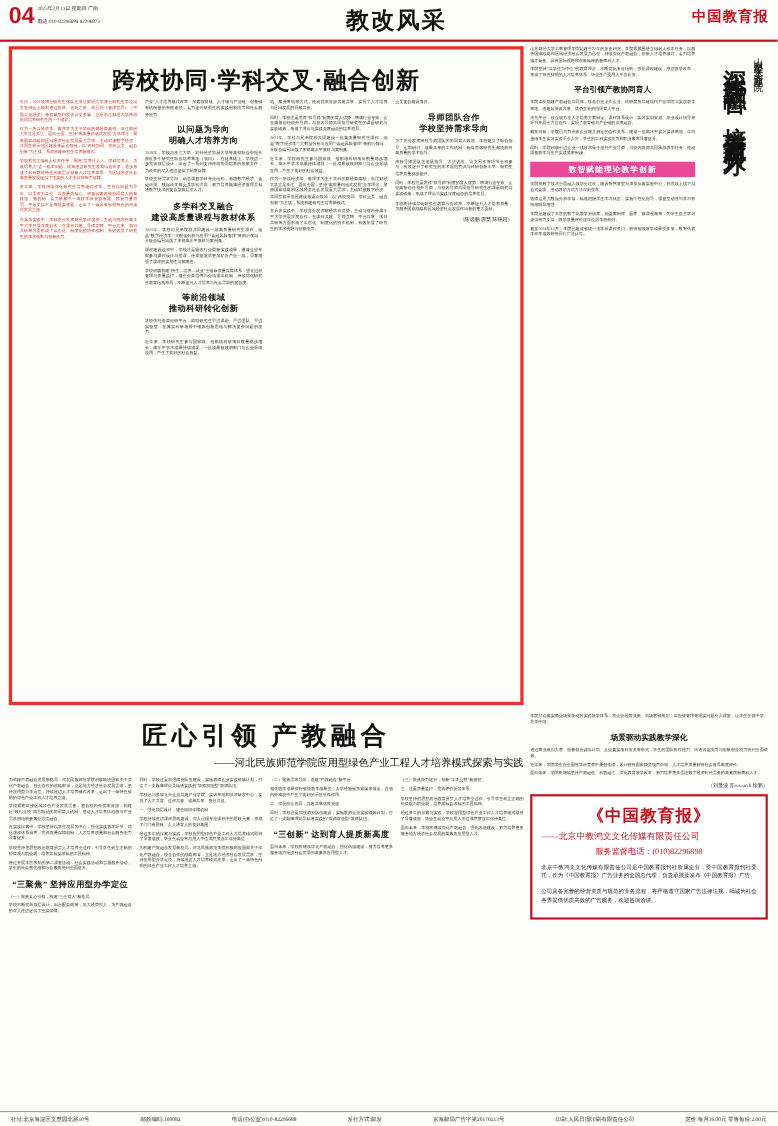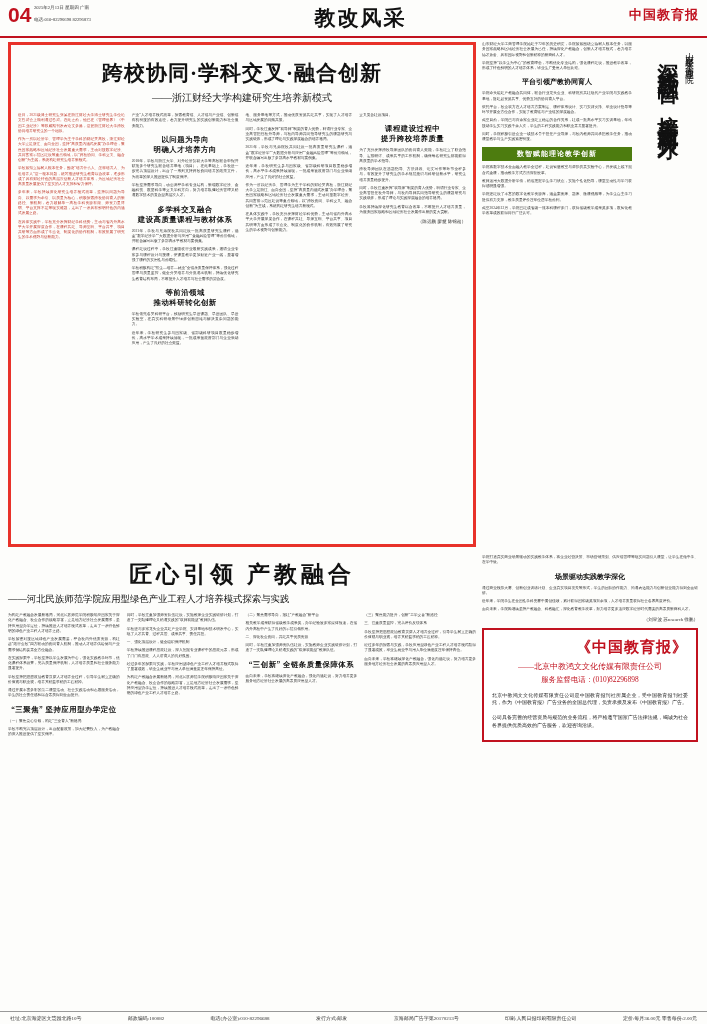--- a/index.html
+++ b/index.html
@@ -9,55 +9,55 @@
   
   .masthead{position:relative;height:38px;border-bottom:2px solid #c1121f;padding:4px 8px 0 20px;box-sizing:border-box;}
   .pageno{position:absolute;left:8px;top:4px;font-size:21px;font-weight:bold;color:#c1121f;font-family:"Liberation Sans",sans-serif;line-height:1;}
   .masthead-date{position:absolute;left:34px;top:5px;font-size:4.6px;line-height:1.5;color:#333;}
   .masthead-tel{position:absolute;left:34px;top:17px;font-size:4.6px;line-height:1.5;color:#333;}
   .section-title{position:absolute;left:14px;right:0;top:4px;text-align:center;font-size:21px;font-weight:bold;letter-spacing:2px;color:#111;}
   .brand{position:absolute;right:8px;top:6px;font-size:13px;font-weight:bold;color:#c1121f;letter-spacing:1px;text-align:center;}
 
   
   .body{position:relative;padding:4px 8px;box-sizing:border-box;height:972px;}
-  .topzone{display:flex;gap:6px;height:505px;}
+  .topzone{display:flex;gap:6px;height:599px;}
   .leftbox{position:relative;width:468px;border:3px solid #e8322a;box-sizing:border-box;padding:6px 7px;}
   .rightcol{width:216px;position:relative;}
 
   .headline{text-align:center;font-size:21px;font-weight:bold;letter-spacing:1px;margin:8px 0 4px;color:#111;}
   .subhead{text-align:center;font-size:10px;margin:0 0 8px;color:#222;}
 
   .cols3{display:flex;gap:7px;}
   .col{flex:1;}
   .para{font-size:3.7px;line-height:1.42;text-align:justify;color:#333;margin:0 0 3px;}
   .subtitle{text-align:center;font-size:7.4px;font-weight:bold;margin:6px 0 4px;color:#111;letter-spacing:.5px;}
   .subtitle .ln{display:block;}
   .byline{text-align:right;font-size:4.6px;margin-top:4px;color:#333;}
 
   
   .redcol .para{color:#c0392b;}
 
   
   .vtitle{position:absolute;right:2px;top:4px;writing-mode:vertical-rl;text-orientation:upright;font-size:8.5px;letter-spacing:2px;color:#111;}
   .vbig{position:absolute;right:16px;top:4px;writing-mode:vertical-rl;text-orientation:upright;font-size:21px;font-weight:bold;letter-spacing:4px;color:#111;}
   .rtext{position:absolute;left:0;top:0;width:150px;}
-  .boxhead{background:#4d7c0f;color:#fff;font-size:7px;text-align:center;padding:2px 0;margin:5px 0 4px;font-weight:bold;letter-spacing:1px;}
+  .boxhead{background:#ec4899;color:#fff;font-size:7px;text-align:center;padding:2px 0;margin:5px 0 4px;font-weight:bold;letter-spacing:1px;}
   .plainhead{text-align:center;font-size:7px;font-weight:bold;margin:6px 1px 4px;}
 
   
   .feature2{margin-top:8px;}
   .headline2{text-align:center;font-size:23px;font-weight:bold;letter-spacing:4px;margin:4px 0 3px;}
-  .subhead2{text-align:left;font-size:9.4px;margin:0 0 7px;}
+  .subhead2{text-align:right;font-size:9.4px;margin:0 0 7px;}
   .bottomzone{display:flex;gap:6px;}
   .bright{width:216px;position:relative;}
 
   .ad{border:2px solid #c1121f;box-sizing:border-box;padding:8px 8px 10px;margin-top:6px;background:#fff;}
-  .ad-t1{color:#c1121f;font-size:15px;font-weight:bold;text-align:right;letter-spacing:1px;}
+  .ad-t1{color:#c1121f;font-size:15px;font-weight:bold;text-align:center;letter-spacing:1px;}
   .ad-t2{color:#1652a0;font-size:14px;font-weight:bold;text-align:center;letter-spacing:1px;margin-top:2px;}
-  .ad-t3{color:#c1121f;font-size:8px;text-align:center;margin-top:4px;}
+  .ad-t3{color:#c1121f;font-size:8px;text-align:left;margin-top:4px;}
   .ad-t4{color:#c1121f;font-size:7.4px;text-align:center;margin-top:3px;}
   .ad-body{font-size:5px;line-height:1.55;text-align:justify;margin-top:7px;color:#222;}
 
   
   .footer{position:absolute;left:0;bottom:0;width:707px;border-top:1px solid #999;box-sizing:border-box;padding:3px 10px;font-size:5px;color:#333;display:flex;justify-content:space-between;background:#fdfdfb;}
   .footer span{white-space:nowrap;}
 </style>
 </head>
 <body>
 
@@ -70,21 +70,20 @@
     <div class="section-title">教改风采</div>
     <div class="brand">中国教育报</div>
   </div>
 
   <div class="body">
 
     <div class="topzone">
 
       <div class="leftbox">
         <div class="headline">跨校协同·学科交叉·融合创新</div>
-        <div class="subhead">——浙江财经大学构建研究生培养新模式</div>
 
         <div class="cols3">
 
           <div class="col redcol">
             <p class="para">近日，2021级博士研究生张某在浙江财经大学博士研究生学位论文答辩会上顺利通过答辩。在此之前，他已在《管理世界》《中国工业经济》等权威期刊发表论文多篇，这是浙江财经大学跨校协同培养研究生的一个缩影。</p>
             <p class="para">作为一所以经济学、管理学为主干学科的财经类高校，浙江财经大学立足浙江、面向全国，坚持“高质量内涵式发展”办学理念，聚焦国家战略和区域经济社会发展重大需求，主动对接数字经济、共同富裕示范区建设等重点领域，以“跨校协同、学科交叉、融合创新”为主线，系统构建研究生培养新模式。</p>
             <p class="para">学校紧扣立德树人根本任务，围绕“培养什么人、怎样培养人、为谁培养人”这一根本问题，统筹推进研究生教育综合改革，逐步形成了具有财经特色的高层次创新人才培养体系，为区域经济社会高质量发展提供了坚实的人才支撑和智力保障。</p>
             <p class="para">多年来，学校持续深化研究生培养模式改革，坚持以问题为导向、以需求为牵引、以质量为核心，积极探索跨校协同育人的新路径、新机制，着力破解单一高校学科资源有限、师资力量薄弱、平台支撑不足等现实难题，走出了一条具有鲜明特色的内涵式发展之路。</p>
             <p class="para">在具体实践中，学校充分发挥财经学科优势，主动与省内外高水平大学开展深度合作，在课程共建、导师互聘、平台共享、项目共研等方面形成了常态化、制度化的协作机制，有效拓展了研究生的学术视野与创新能力。</p>
           </div>
@@ -117,22 +116,22 @@
             <p class="para">同时，学校注重发挥“双导师”制度的育人优势，聘请行业专家、企业高管担任校外导师，与校内导师共同指导研究生的课题研究与实践锻炼，形成了理论与实践深度融合的培养格局。</p>
             <p class="para">2021年，学校与兄弟院校共同建设一批高质量研究生课程，涵盖“数字经济学”“大数据分析与应用”“金融风险管理”等前沿领域，并联合编写出版了多部高水平教材与案例集。</p>
             <p class="para">近年来，学校研究生参与国家级、省部级科研项目数量稳步增长，高水平学术成果持续涌现，一批成果被政府部门与企业采纳应用，产生了良好的社会效益。</p>
             <p class="para">作为一所以经济学、管理学为主干学科的财经类高校，浙江财经大学立足浙江、面向全国，坚持“高质量内涵式发展”办学理念，聚焦国家战略和区域经济社会发展重大需求，主动对接数字经济、共同富裕示范区建设等重点领域，以“跨校协同、学科交叉、融合创新”为主线，系统构建研究生培养新模式。</p>
             <p class="para">在具体实践中，学校充分发挥财经学科优势，主动与省内外高水平大学开展深度合作，在课程共建、导师互聘、平台共享、项目共研等方面形成了常态化、制度化的协作机制，有效拓展了研究生的学术视野与创新能力。</p>
           </div>
 
           <div class="col">
             <p class="para">交叉复合建设项目。</p>
             <div class="subtitle">
-              <span class="ln">课程建设过程中</span>
-              <span class="ln">提升跨校培养质量</span>
+              <span class="ln">导师团队合作</span>
+              <span class="ln">学校坚持需求导向</span>
             </div>
             <p class="para">为了充分发挥跨校导师团队的协同育人效能，学校建立了联合指导、定期研讨、成果共享的工作机制，确保每名研究生都能获得高质量的学术指导。</p>
             <p class="para">跨校导师团队在选题指导、方法训练、论文写作等环节全程参与，有效提升了研究生的学术规范意识与科研创新水平，研究生培养质量稳步提升。</p>
             <p class="para">同时，学校注重发挥“双导师”制度的育人优势，聘请行业专家、企业高管担任校外导师，与校内导师共同指导研究生的课题研究与实践锻炼，形成了理论与实践深度融合的培养格局。</p>
             <p class="para">学校将持续深化研究生教育综合改革，不断提升人才培养质量，为服务国家战略和区域经济社会发展作出新的更大贡献。</p>
             <div class="byline">（陈远鹏  廖慧  陈锦超）</div>
           </div>
 
         </div>
       </div>
@@ -189,21 +188,21 @@
               <p class="para">经过多年的探索与实践，学校应用型绿色产业工程人才培养模式取得了显著成效，毕业生就业率与用人单位满意度连年保持高位。</p>
               <p class="para">为构建产教融合发展新格局，河北民族师范学院积极响应国家关于深化产教融合、校企合作的战略部署，立足地方经济社会发展需求，坚持应用型办学定位，持续推进人才培养模式改革，走出了一条特色鲜明的绿色产业工程人才培养之路。</p>
             </div>
 
             <div class="col">
               <p class="para">（二）聚焦需求导向，搭建“产教融合”新平台</p>
               <p class="para">相关教学成果获得省级教学成果奖，办学经验被多家媒体报道，在省内外高校中产生了良好的示范引领作用。</p>
               <p class="para">二、深化校企协同，共建共享优质资源</p>
               <p class="para">同时，学校注重加强师资队伍建设，实施教师企业实践锻炼计划，打造了一支既懂理论又精通实践的“双师双能型”教师队伍。</p>
               <div class="subtitle">
-                <span class="ln">“三创新” 全链条质量保障体系</span>
+                <span class="ln">“三创新” 达到育人提质新高度</span>
               </div>
               <p class="para">面向未来，学校将继续深化产教融合，强化内涵建设，努力培养更多服务地方经济社会发展的高素质应用型人才。</p>
             </div>
 
             <div class="col">
               <p class="para">（三）聚焦能力提升，创新“工学交替”新路径</p>
               <p class="para">三、注重质量监控，完善评价反馈体系</p>
               <p class="para">学校坚持把思想政治教育贯穿人才培养全过程，引导学生树立正确的价值观与职业观，培养其精益求精的工匠精神。</p>
               <p class="para">经过多年的探索与实践，学校应用型绿色产业工程人才培养模式取得了显著成效，毕业生就业率与用人单位满意度连年保持高位。</p>
               <p class="para">面向未来，学校将继续深化产教融合，强化内涵建设，努力培养更多服务地方经济社会发展的高素质应用型人才。</p>

